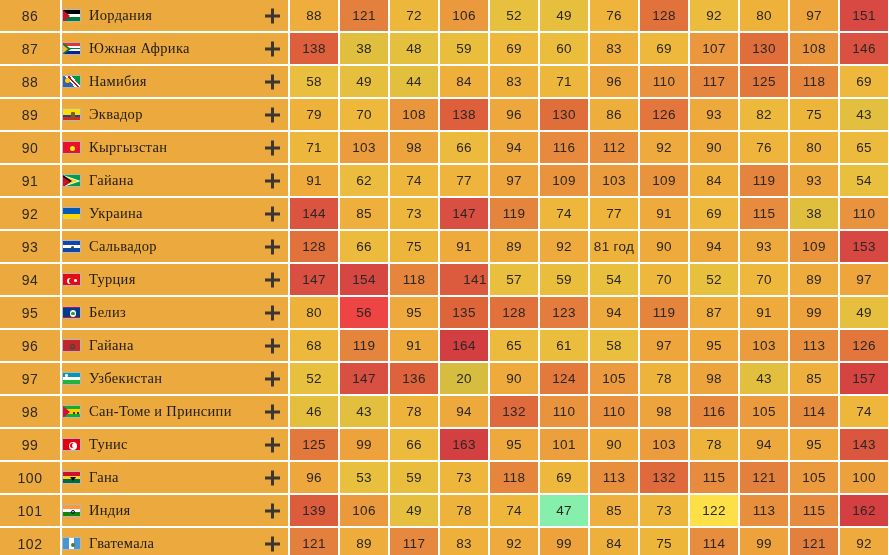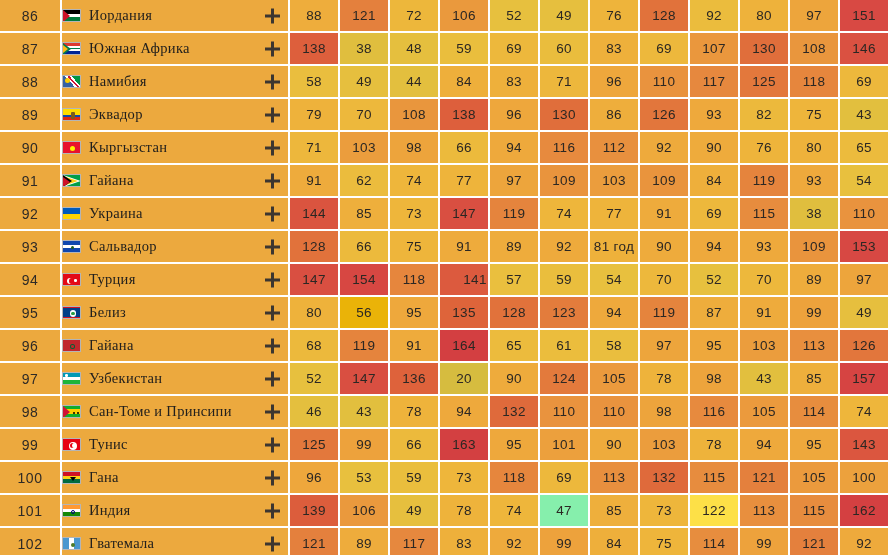--- a/index.html
+++ b/index.html
@@ -354,21 +354,21 @@
               <span class="h3" style="top:0;height:13%;background:#ce1126"></span>
               <span class="h3" style="top:87%;height:13%;background:#ce1126"></span>
               <span class="dot" style="left:6.5px;top:3px;width:6.5px;height:6.5px;background:#fff"></span>
               <span class="dot" style="left:8px;top:4.5px;width:3.5px;height:3.5px;background:#289c45"></span>
             </span>
             <span class="cname">Белиз</span>
           </div>
           <span class="plus-btn"></span>
         </td>
         <td class="val-cell" style="background: rgb(238, 178, 59);">80</td>
-        <td class="val-cell" style="background: #eab308;">56</td>
+        <td class="val-cell" style="background: #ef4444;">56</td>
         <td class="val-cell" style="background: rgb(238, 168, 60);">95</td>
         <td class="val-cell" style="background: rgb(222, 100, 58);">135</td>
         <td class="val-cell" style="background: rgb(225, 114, 59);">128</td>
         <td class="val-cell" style="background: rgb(227, 124, 60);">123</td>
         <td class="val-cell" style="background: rgb(238, 169, 60);">94</td>
         <td class="val-cell" style="background: rgb(229, 132, 61);">119</td>
         <td class="val-cell" style="background: rgb(238, 173, 60);">87</td>
         <td class="val-cell" style="background: rgb(238, 171, 60);">91</td>
         <td class="val-cell" style="background: rgb(237, 162, 60);">99</td>
         <td class="val-cell" style="background: rgb(230, 191, 62);">49</td>

